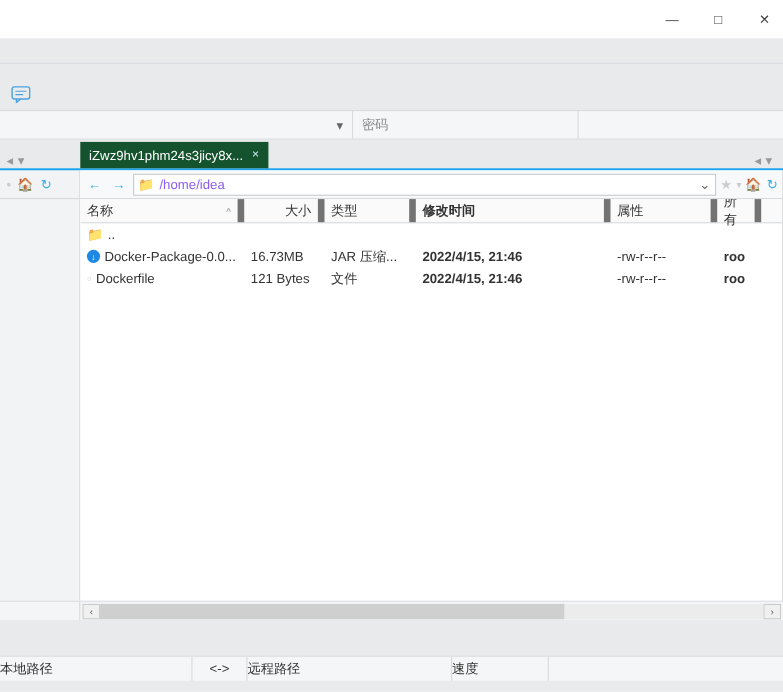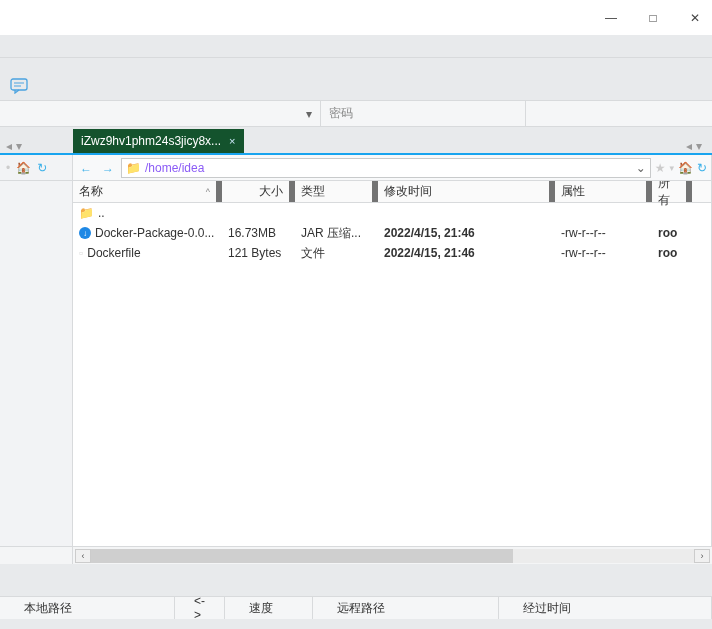--- a/index.html
+++ b/index.html
@@ -43,21 +43,21 @@
   .addr-row .home2 { color:#e8a33d; }
   .addr-row .refresh2 { color:#3bb0e8; }
 
   .grid { flex:1; display:flex; flex-direction:column; overflow:hidden; position:relative; }
   .grid-head { height:22px; display:flex; border-bottom:1px solid #d8dadc; background:#fafafa; }
   .gh { border-right:6px solid #737373; display:flex; align-items:center; padding:0 6px; color:#333; position:relative; }
   .gh-name { width:149px; }
   .gh-name::after{ content:"^"; position:absolute; right:6px; color:#888; font-size:9px; }
   .gh-size { width:73px; justify-content:flex-end; }
   .gh-type { width:83px; }
-  .gh-mod  { width:177px; }
+  .gh-mod  { width:177px;font-weight:bold; }
   .gh-attr { width:97px; }
   .gh-own  { width:40px; }
 
   .grid-body { flex:1; overflow:hidden; }
   .grow { height:20px; display:flex; align-items:center; }
   .gc { padding:0 6px; color:#333; overflow:hidden; white-space:nowrap; text-overflow:ellipsis; }
   .gc-name { width:149px; display:flex; align-items:center; gap:4px; }
   .gc-size { width:73px; }
   .gc-type { width:83px; }
   .gc-mod  { width:177px;font-weight:bold; }
@@ -70,21 +70,21 @@
   .hscroll-row { height:18px; background:#f4f5f6; display:flex; border-top:1px solid #d8dadc; }
   .hscroll-left { width:73px; border-right:1px solid #d8dadc; }
   .hscroll-bar { flex:1; display:flex; align-items:center; padding:0 2px; position:relative; }
   .hscroll-btn { width:16px; height:14px; border:1px solid #ccc; background:#f0f0f0; display:flex; align-items:center; justify-content:center; font-size:9px; color:#555; }
   .hscroll-track { flex:1; height:14px; background:#ececec; position:relative; }
   .hscroll-thumb { position:absolute; left:0; top:0; height:14px; width:70%; background:#cfcfcf; }
 
   .gap-row { height:32px; background:#e8eaec; }
 
   .status-row { height:23px; background:#f5f6f7; border-top:1px solid #d8dadc; display:flex; }
-  .sc { border-right:1px solid #d8dadc; display:flex; align-items:center; padding:0 24px; color:#333; }
+  .sc { border-right:1px solid #d8dadc; display:flex; align-items:center; padding:0 0; color:#333; }
   .sc-local { width:175px; }
   .sc-dir { width:50px; justify-content:center; }
   .sc-remote { width:186px; }
   .sc-speed { width:88px; }
   .sc-eta { width:82px; }
   .sc-elapsed { flex:1; }
 </style>
 </head>
 <body>
 
@@ -210,16 +210,15 @@
     </div>
     <div class="hscroll-btn">›</div>
   </div>
 </div>
 
 <div class="gap-row"></div>
 
 <div class="status-row">
   <div class="sc sc-local">本地路径</div>
   <div class="sc sc-dir">&lt;-&gt;</div>
+  <div class="sc sc-remote">远程路径</div>
   <div class="sc sc-speed">速度</div>
-  <div class="sc sc-remote">远程路径</div>
-  <div class="sc sc-elapsed">经过时间</div>
 </div>
 
 </body></html>

